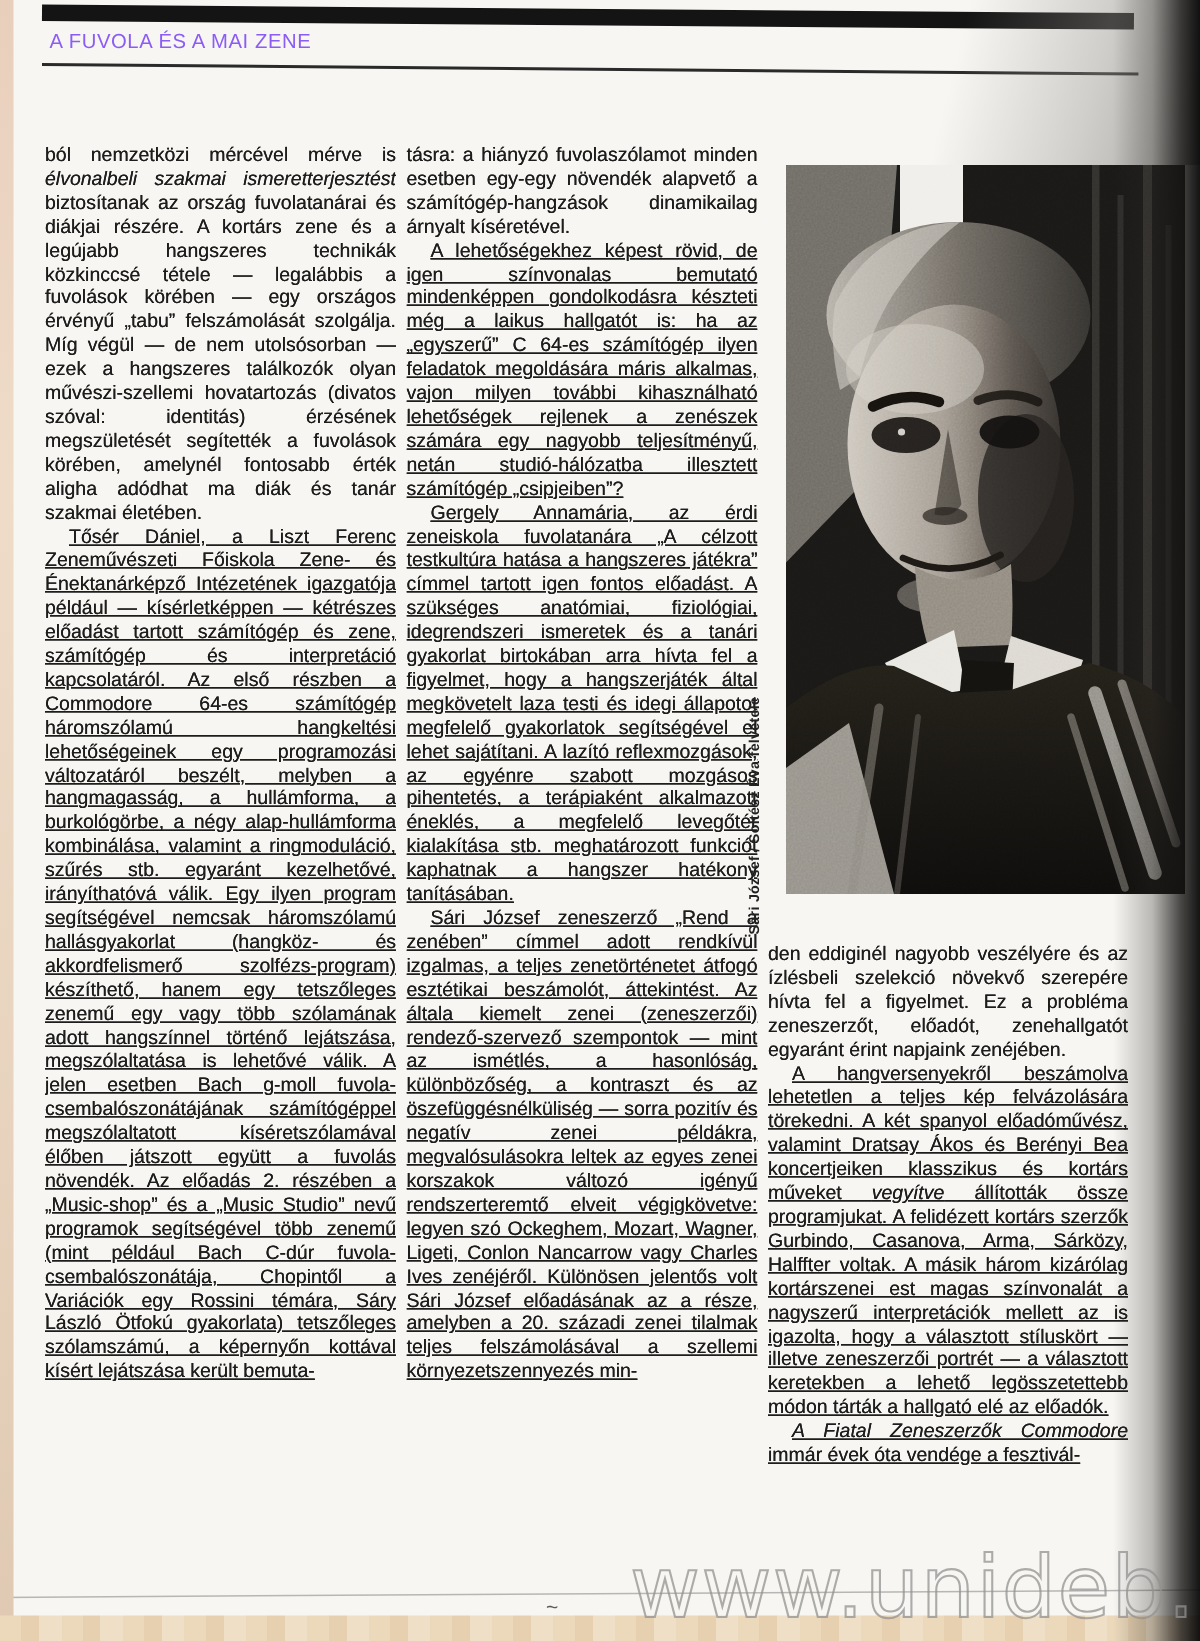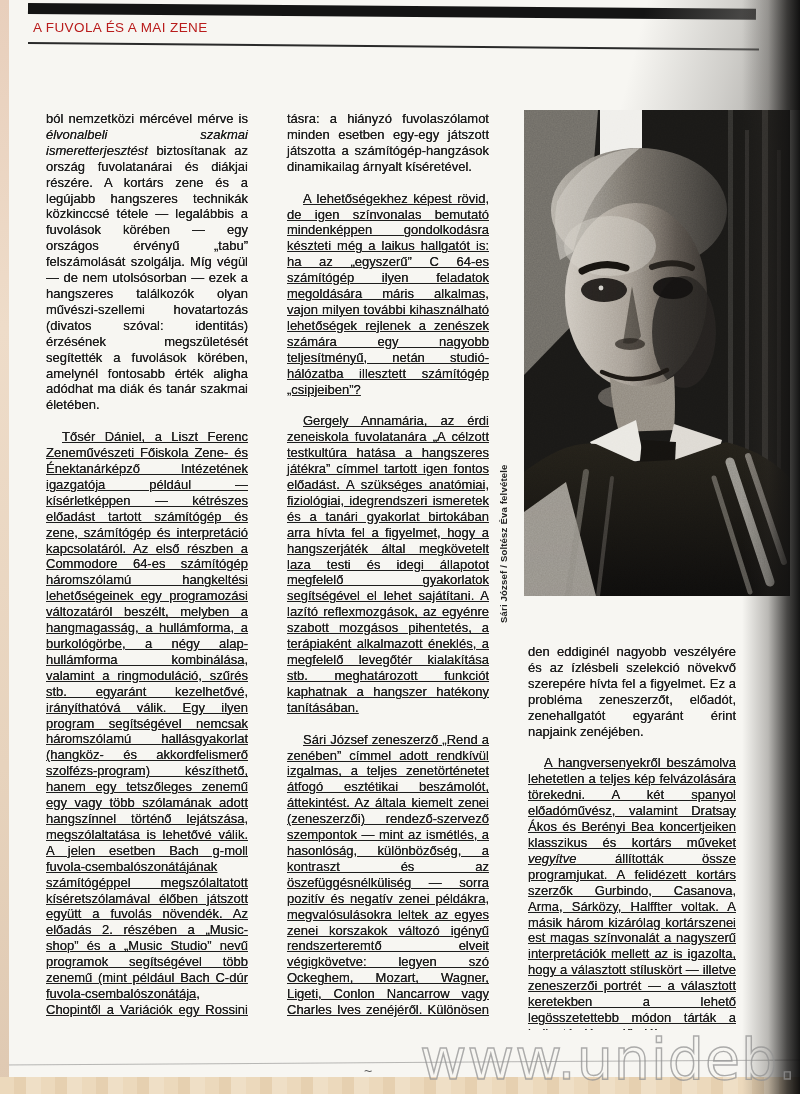--- a/index.html
+++ b/index.html
@@ -18,27 +18,27 @@
     background:linear-gradient(180deg,#e8cfbc 0%,#eedcc9 30%,#e7d3bd 70%,#dfc9b2 100%);}
   .edge-bottom{position:absolute;left:0;top:1077px;width:800px;height:17px;
     background:repeating-linear-gradient(90deg,#ecd9bc 0 14px,#e6d0b0 14px 26px,#efdfc6 26px 41px);}
   .edge-right{position:absolute;right:0;top:0;width:58px;height:1094px;pointer-events:none;z-index:30;
     background:linear-gradient(90deg,rgba(30,28,26,0) 0%,rgba(45,42,39,0.30) 45%,rgba(22,21,20,0.78) 78%,rgba(8,8,8,0.95) 100%);}
   .curl-topright{position:absolute;right:0;top:0;width:250px;height:110px;pointer-events:none;z-index:29;
     background:linear-gradient(104deg,rgba(150,148,145,0) 35%,rgba(148,146,142,0.40) 70%,rgba(98,96,93,0.55) 100%);}
   
   .topbar{position:absolute;left:28px;top:3px;width:728px;height:11px;background:#141414;
     transform:rotate(0.45deg);transform-origin:left center;}
-  .hdr-title{position:absolute;left:33px;top:20px;font-size:13.5px;letter-spacing:0.4px;color:#b91c1c;}
+  .hdr-title{position:absolute;left:33px;top:20px;font-size:13.5px;letter-spacing:0.4px;color:#8b5cf6;}
   .hdr-rule{position:absolute;left:28px;top:42px;width:731px;height:2px;background:#2a2a2a;
     transform:rotate(0.5deg);transform-origin:left center;}
   
   .col{position:absolute;font-size:13px;line-height:15.9px;text-align:justify;
     overflow:hidden;text-shadow:0 0 0.4px currentColor;}
-  .col p{margin:16px;}
+  .col p{margin:0;}
   .col p.ind{text-indent:16px;text-decoration:underline;}
   .col .it{font-style:italic;}
   .col1{left:30px;top:95px;width:234px;height:922px;}
   .col2{left:271px;top:95px;width:234px;height:922px;}
   .col3{left:512px;top:628px;width:240px;height:402px;}
   
   .photo{position:absolute;left:524px;top:110px;width:266px;height:486px;}
   .photo svg{display:block;}
   
   .caption{position:absolute;left:498px;top:623px;width:196px;height:13px;
@@ -62,21 +62,21 @@
   <div class="topbar"></div>
   <div class="hdr-title">A FUVOLA ÉS A MAI ZENE</div>
   <div class="hdr-rule"></div>
 
   <div class="col col1">
     <p><span>ból nemzetközi mércével mérve is </span><span class="it">élvonalbeli szakmai ismeretterjesztést</span><span> biztosítanak az ország fuvolatanárai és diákjai részére. A kortárs zene és a legújabb hangszeres technikák közkinccsé tétele — legalábbis a fuvolások körében — egy országos érvényű „tabu” felszámolását szolgálja. Míg végül — de nem utolsósorban — ezek a hangszeres találkozók olyan művészi-szellemi hovatartozás (divatos szóval: identitás) érzésének megszületését segítették a fuvolások körében, amelynél fontosabb érték aligha adódhat ma diák és tanár szakmai életében.</span></p>
     <p class="ind">Tősér Dániel, a Liszt Ferenc Zeneművészeti Főiskola Zene- és Énektanárképző Intézetének igazgatója például — kísérletképpen — kétrészes előadást tartott számítógép és zene, számítógép és interpretáció kapcsolatáról. Az első részben a Commodore 64-es számítógép háromszólamú hangkeltési lehetőségeinek egy programozási változatáról beszélt, melyben a hangmagasság, a hullámforma, a burkológörbe, a négy alap-hullámforma kombinálása, valamint a ringmoduláció, szűrés stb. egyaránt kezelhetővé, irányíthatóvá válik. Egy ilyen program segítségével nemcsak háromszólamú hallásgyakorlat (hangköz- és akkordfelismerő szolfézs-program) készíthető, hanem egy tetszőleges zenemű egy vagy több szólamának adott hangszínnel történő lejátszása, megszólaltatása is lehetővé válik. A jelen esetben Bach g-moll fuvola-csembalószonátájának számítógéppel megszólaltatott kíséretszólamával élőben játszott együtt a fuvolás növendék. Az előadás 2. részében a „Music-shop” és a „Music Studio” nevű programok segítségével több zenemű (mint például Bach C-dúr fuvola-csembalószonátája, Chopintől a Variációk egy Rossini témára, Sáry László Ötfokú gyakorlata) tetszőleges szólamszámú, a képernyőn kottával kísért lejátszása került bemuta-</p>
   </div>
 
   <div class="col col2">
-    <p>tásra: a hiányzó fuvolaszólamot minden esetben egy-egy játszott játszotta a számítógép-hangzások dinamikailag árnyalt kíséretével.</p>
+    <p>tásra: a hiányzó fuvolaszólamot minden esetben egy-egy növendék alapvető a számítógép-hangzások dinamikailag árnyalt kíséretével.</p>
     <p class="ind">A lehetőségekhez képest rövid, de igen színvonalas bemutató mindenképpen gondolkodásra készteti még a laikus hallgatót is: ha az „egyszerű” C 64-es számítógép ilyen feladatok megoldására máris alkalmas, vajon milyen további kihasználható lehetőségek rejlenek a zenészek számára egy nagyobb teljesítményű, netán studió-hálózatba illesztett számítógép „csipjeiben”?</p>
     <p class="ind">Gergely Annamária, az érdi zeneiskola fuvolatanára „A célzott testkultúra hatása a hangszeres játékra” címmel tartott igen fontos előadást. A szükséges anatómiai, fiziológiai, idegrendszeri ismeretek és a tanári gyakorlat birtokában arra hívta fel a figyelmet, hogy a hangszerjáték által megkövetelt laza testi és idegi állapotot megfelelő gyakorlatok segítségével el lehet sajátítani. A lazító reflexmozgások, az egyénre szabott mozgásos pihentetés, a terápiaként alkalmazott éneklés, a megfelelő levegőtér kialakítása stb. meghatározott funkciót kaphatnak a hangszer hatékony tanításában.</p>
     <p class="ind">Sári József zeneszerző „Rend a zenében” címmel adott rendkívül izgalmas, a teljes zenetörténetet átfogó esztétikai beszámolót, áttekintést. Az általa kiemelt zenei (zeneszerzői) rendező-szervező szempontok — mint az ismétlés, a hasonlóság, különbözőség, a kontraszt és az öszefüggésnélküliség — sorra pozitív és negatív zenei példákra, megvalósulásokra leltek az egyes zenei korszakok változó igényű rendszerteremtő elveit végigkövetve: legyen szó Ockeghem, Mozart, Wagner, Ligeti, Conlon Nancarrow vagy Charles Ives zenéjéről. Különösen jelentős volt Sári József előadásának az a része, amelyben a 20. századi zenei tilalmak teljes felszámolásával a szellemi környezetszennyezés min-</p>
   </div>
 
   <div class="photo">
     <svg width="266" height="486" viewBox="0 0 266 486" xmlns="http://www.w3.org/2000/svg">
       <defs>
         <linearGradient id="faceGrad" x1="0" y1="0" x2="1" y2="0">
           <stop offset="0" stop-color="#cdc7be"></stop>

